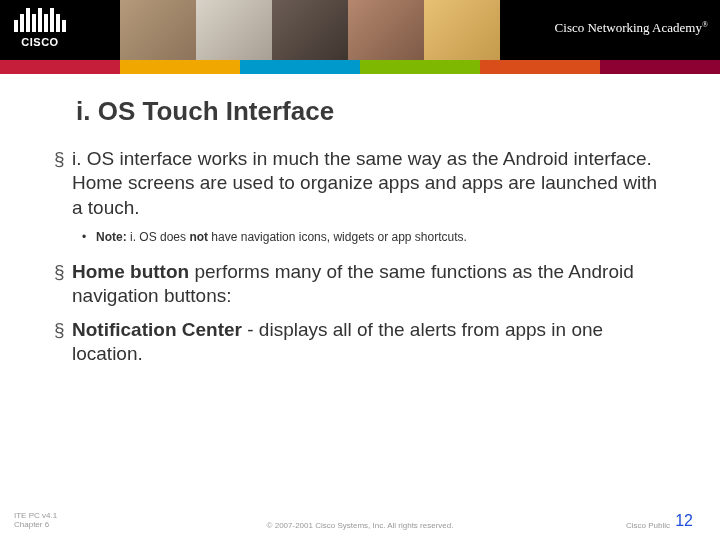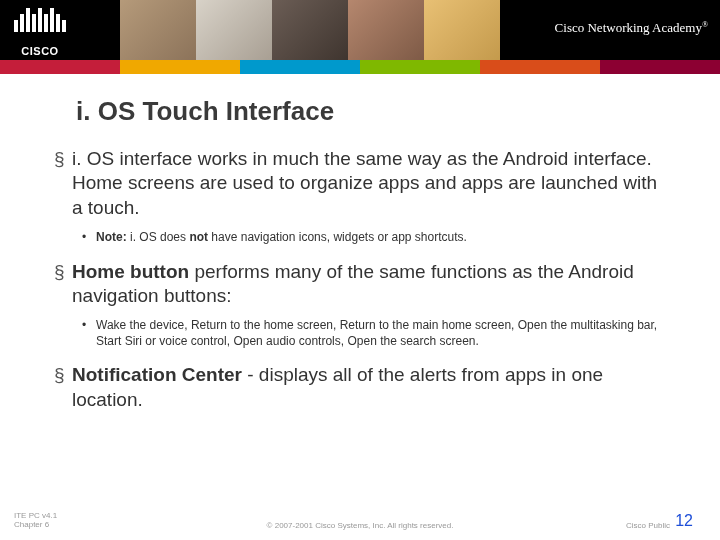--- a/index.html
+++ b/index.html
@@ -20,21 +20,21 @@
   .logo-bars span { width: 4px; background: #fff; display: block; }
   .logo-bars span:nth-child(1){height:12px}
   .logo-bars span:nth-child(2){height:18px}
   .logo-bars span:nth-child(3){height:24px}
   .logo-bars span:nth-child(4){height:18px}
   .logo-bars span:nth-child(5){height:24px}
   .logo-bars span:nth-child(6){height:18px}
   .logo-bars span:nth-child(7){height:24px}
   .logo-bars span:nth-child(8){height:18px}
   .logo-bars span:nth-child(9){height:12px}
-  .logo-text { color: #fff; font-size: 11px; font-weight: bold; letter-spacing: 0.5px; margin-top: 13px; }
+  .logo-text { color: #fff; font-size: 11px; font-weight: bold; letter-spacing: 0.5px; margin-top: 4px; }
   .stripe { height: 14px; display: flex; }
   .stripe div { flex: 1; }
   .s1{background:#c41e3a}.s2{background:#f0a800}.s3{background:#0099cc}.s4{background:#7fb800}.s5{background:#d94d1a}.s6{background:#8c0032}
   .content { flex: 1; padding: 22px 54px 0 54px; color: #333; }
   .title { font-size: 26px; font-weight: bold; color: #3a3a3a; margin-bottom: 20px; margin-left: 22px; }
   .bullet-l1 { font-size: 19px; line-height: 1.28; margin-bottom: 10px; padding-left: 18px; position: relative; }
   .bullet-l1::before { content: "§"; position: absolute; left: 0; top: 0; color: #555; }
   .bullet-l2 { font-size: 12px; line-height: 1.3; margin: 6px 0 14px 0; padding-left: 42px; position: relative; }
   .bullet-l2::before { content: "•"; position: absolute; left: 28px; top: 0; color: #333; }
   .footer { position: absolute; bottom: 10px; left: 0; right: 0; height: 18px; font-size: 8px; color: #999; }
@@ -84,21 +84,20 @@
       <div class="s5"></div>
       <div class="s6"></div>
   </div>
 
   <div class="content">
     <div class="title">i. OS Touch Interface</div>
     <div id="bullets">
         <div class="bullet-l1">i. OS interface works in much the same way as the Android interface. Home screens are used to organize apps and apps are launched with a touch.</div>
         <div class="bullet-l2"><b>Note:</b> i. OS does <b>not</b> have navigation icons, widgets or app shortcuts.</div>
         <div class="bullet-l1"><b>Home button</b> performs many of the same functions as the Android navigation buttons:</div>
-        <div class="bullet-l2">Wake the device, Return to the home screen, Return to the main home screen, Open the multitasking bar, Start Siri or voice control, Open audio controls, Open the search screen.</div>
         <div class="bullet-l1"><b>Notification Center</b> -  displays all of the alerts from apps in one location.</div>
       </div>
   </div>
 
   <div class="footer">
     <div class="footer-left">
       <div>ITE PC v4.1</div>
       <div>Chapter 6</div>
     </div>
     <div class="footer-center">© 2007-2001 Cisco Systems, Inc. All rights reserved.</div>

